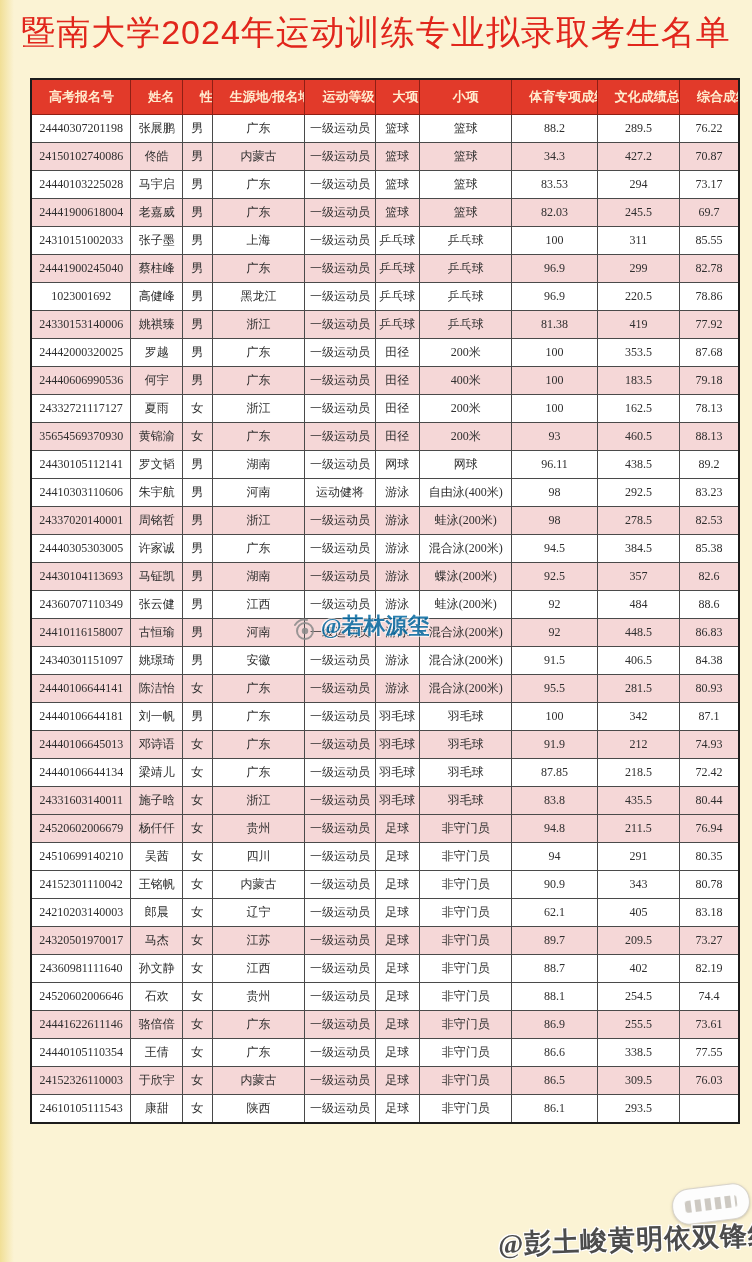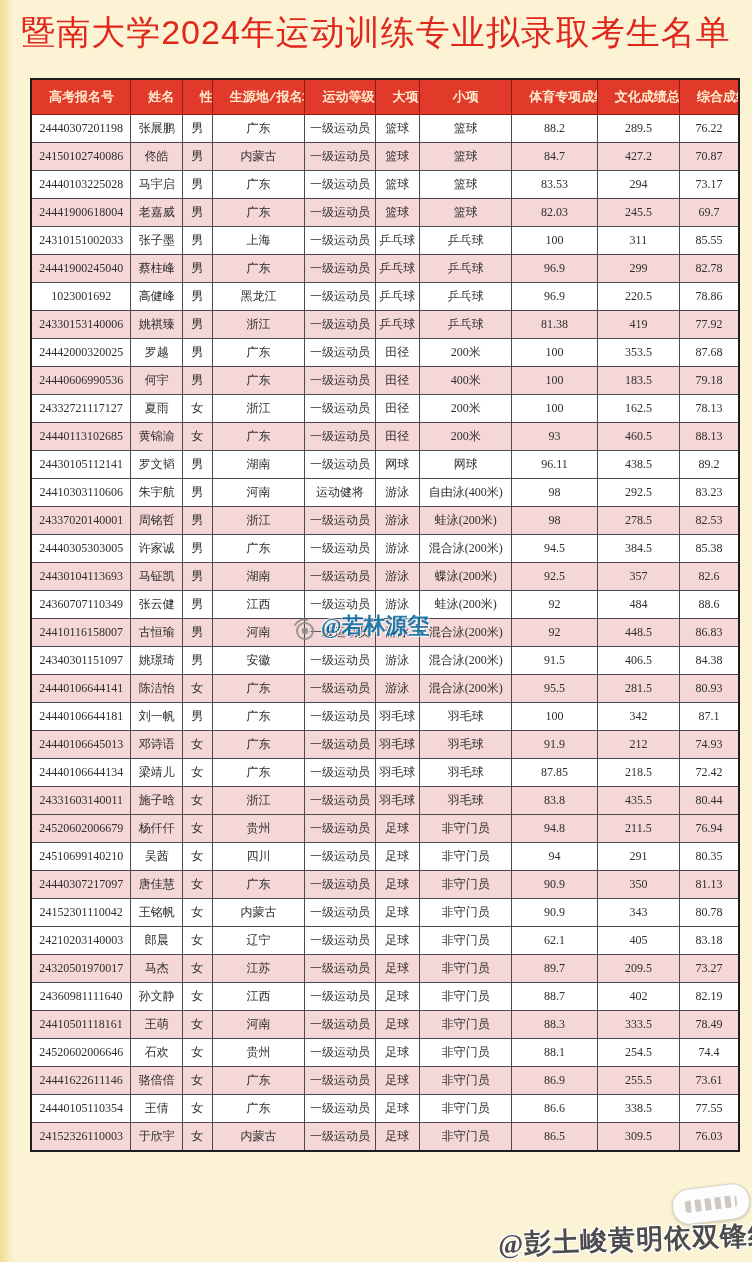--- a/index.html
+++ b/index.html
@@ -30,21 +30,21 @@
     background:#fff;
   }
   .admit-table th{
     background:#e23a2a;
     color:#ffeccf;
     font-size:13px;font-weight:bold;
     height:34px;
     border:1px solid #8f1f14;
     padding:0 17px;
     white-space:nowrap;overflow:hidden;
-    font-family:Liberation Mono, monospace;
+    font-family:Liberation Serif, serif;
   }
   .admit-table td{
     border:1px solid #4a4a4a;
     height:27px;
     text-align:center;vertical-align:middle;
     font-size:12px;
     color:#2e2e2e;
     padding:0 1px;
     white-space:nowrap;overflow:hidden;
     font-family:"Liberation Serif","DejaVu Serif",serif;
@@ -140,21 +140,21 @@
         <td>76.22</td>
       </tr>
       <tr class="row-pink">
         <td>24150102740086</td>
         <td>佟皓</td>
         <td>男</td>
         <td>内蒙古</td>
         <td>一级运动员</td>
         <td>篮球</td>
         <td>篮球</td>
-        <td>84.7</td>
+        <td>34.3</td>
         <td>427.2</td>
         <td>70.87</td>
       </tr>
       <tr class="row-white">
         <td>24440103225028</td>
         <td>马宇启</td>
         <td>男</td>
         <td>广东</td>
         <td>一级运动员</td>
         <td>篮球</td>
@@ -253,21 +253,21 @@
         <td>女</td>
         <td>浙江</td>
         <td>一级运动员</td>
         <td>田径</td>
         <td>200米</td>
         <td>100</td>
         <td>162.5</td>
         <td>78.13</td>
       </tr>
       <tr class="row-pink">
-        <td>24440113102685</td>
+        <td>35654569370930</td>
         <td>黄锦渝</td>
         <td>女</td>
         <td>广东</td>
         <td>一级运动员</td>
         <td>田径</td>
         <td>200米</td>
         <td>93</td>
         <td>460.5</td>
         <td>88.13</td>
       </tr>
@@ -444,32 +444,20 @@
         <td>吴茜</td>
         <td>女</td>
         <td>四川</td>
         <td>一级运动员</td>
         <td>足球</td>
         <td>非守门员</td>
         <td>94</td>
         <td>291</td>
         <td>80.35</td>
       </tr>
-      <tr class="row-pink">
-        <td>24440307217097</td>
-        <td>唐佳慧</td>
-        <td>女</td>
-        <td>广东</td>
-        <td>一级运动员</td>
-        <td>足球</td>
-        <td>非守门员</td>
-        <td>90.9</td>
-        <td>350</td>
-        <td>81.13</td>
-      </tr>
       <tr class="row-white">
         <td>24152301110042</td>
         <td>王铭帆</td>
         <td>女</td>
         <td>内蒙古</td>
         <td>一级运动员</td>
         <td>足球</td>
         <td>非守门员</td>
         <td>90.9</td>
         <td>343</td>
@@ -504,32 +492,20 @@
         <td>孙文静</td>
         <td>女</td>
         <td>江西</td>
         <td>一级运动员</td>
         <td>足球</td>
         <td>非守门员</td>
         <td>88.7</td>
         <td>402</td>
         <td>82.19</td>
       </tr>
-      <tr class="row-pink">
-        <td>24410501118161</td>
-        <td>王萌</td>
-        <td>女</td>
-        <td>河南</td>
-        <td>一级运动员</td>
-        <td>足球</td>
-        <td>非守门员</td>
-        <td>88.3</td>
-        <td>333.5</td>
-        <td>78.49</td>
-      </tr>
       <tr class="row-white">
         <td>24520602006646</td>
         <td>石欢</td>
         <td>女</td>
         <td>贵州</td>
         <td>一级运动员</td>
         <td>足球</td>
         <td>非守门员</td>
         <td>88.1</td>
         <td>254.5</td>
@@ -563,20 +539,32 @@
         <td>24152326110003</td>
         <td>于欣宇</td>
         <td>女</td>
         <td>内蒙古</td>
         <td>一级运动员</td>
         <td>足球</td>
         <td>非守门员</td>
         <td>86.5</td>
         <td>309.5</td>
         <td>76.03</td>
+      </tr>
+      <tr class="row-white">
+        <td>24610105111543</td>
+        <td>康甜</td>
+        <td>女</td>
+        <td>陕西</td>
+        <td>一级运动员</td>
+        <td>足球</td>
+        <td>非守门员</td>
+        <td>86.1</td>
+        <td>293.5</td>
+        <td></td>
       </tr>
     </tbody>
 </table>
 
 <div class="wm-center">
   <svg width="26" height="24" viewBox="0 0 26 24" aria-hidden="true">
     <path d="M3 8 Q8 1 15 3" fill="none" stroke="#8a8a8a" stroke-width="2" stroke-linecap="round"></path>
     <circle cx="13" cy="14" r="8" fill="none" stroke="#8a8a8a" stroke-width="2"></circle>
     <circle cx="13" cy="14" r="3.2" fill="#8a8a8a"></circle>
   </svg>

